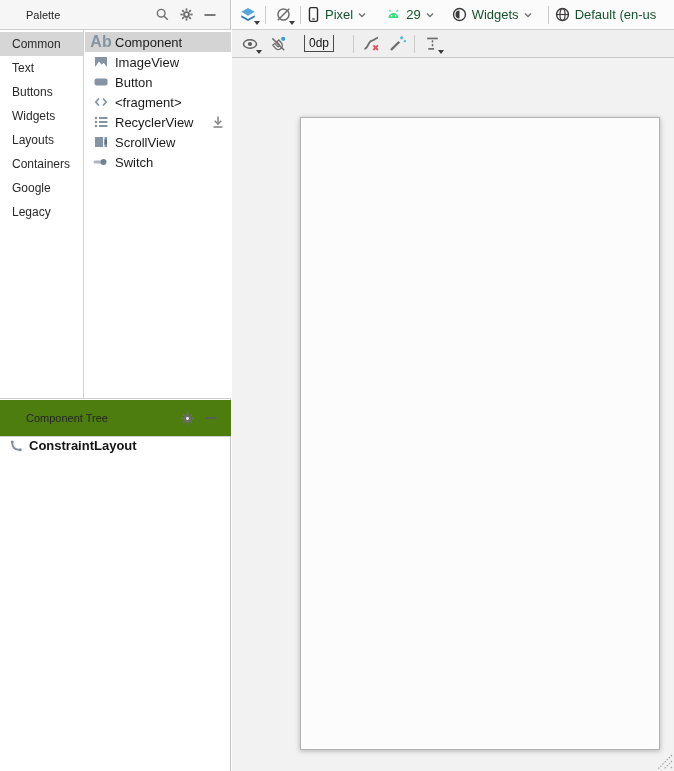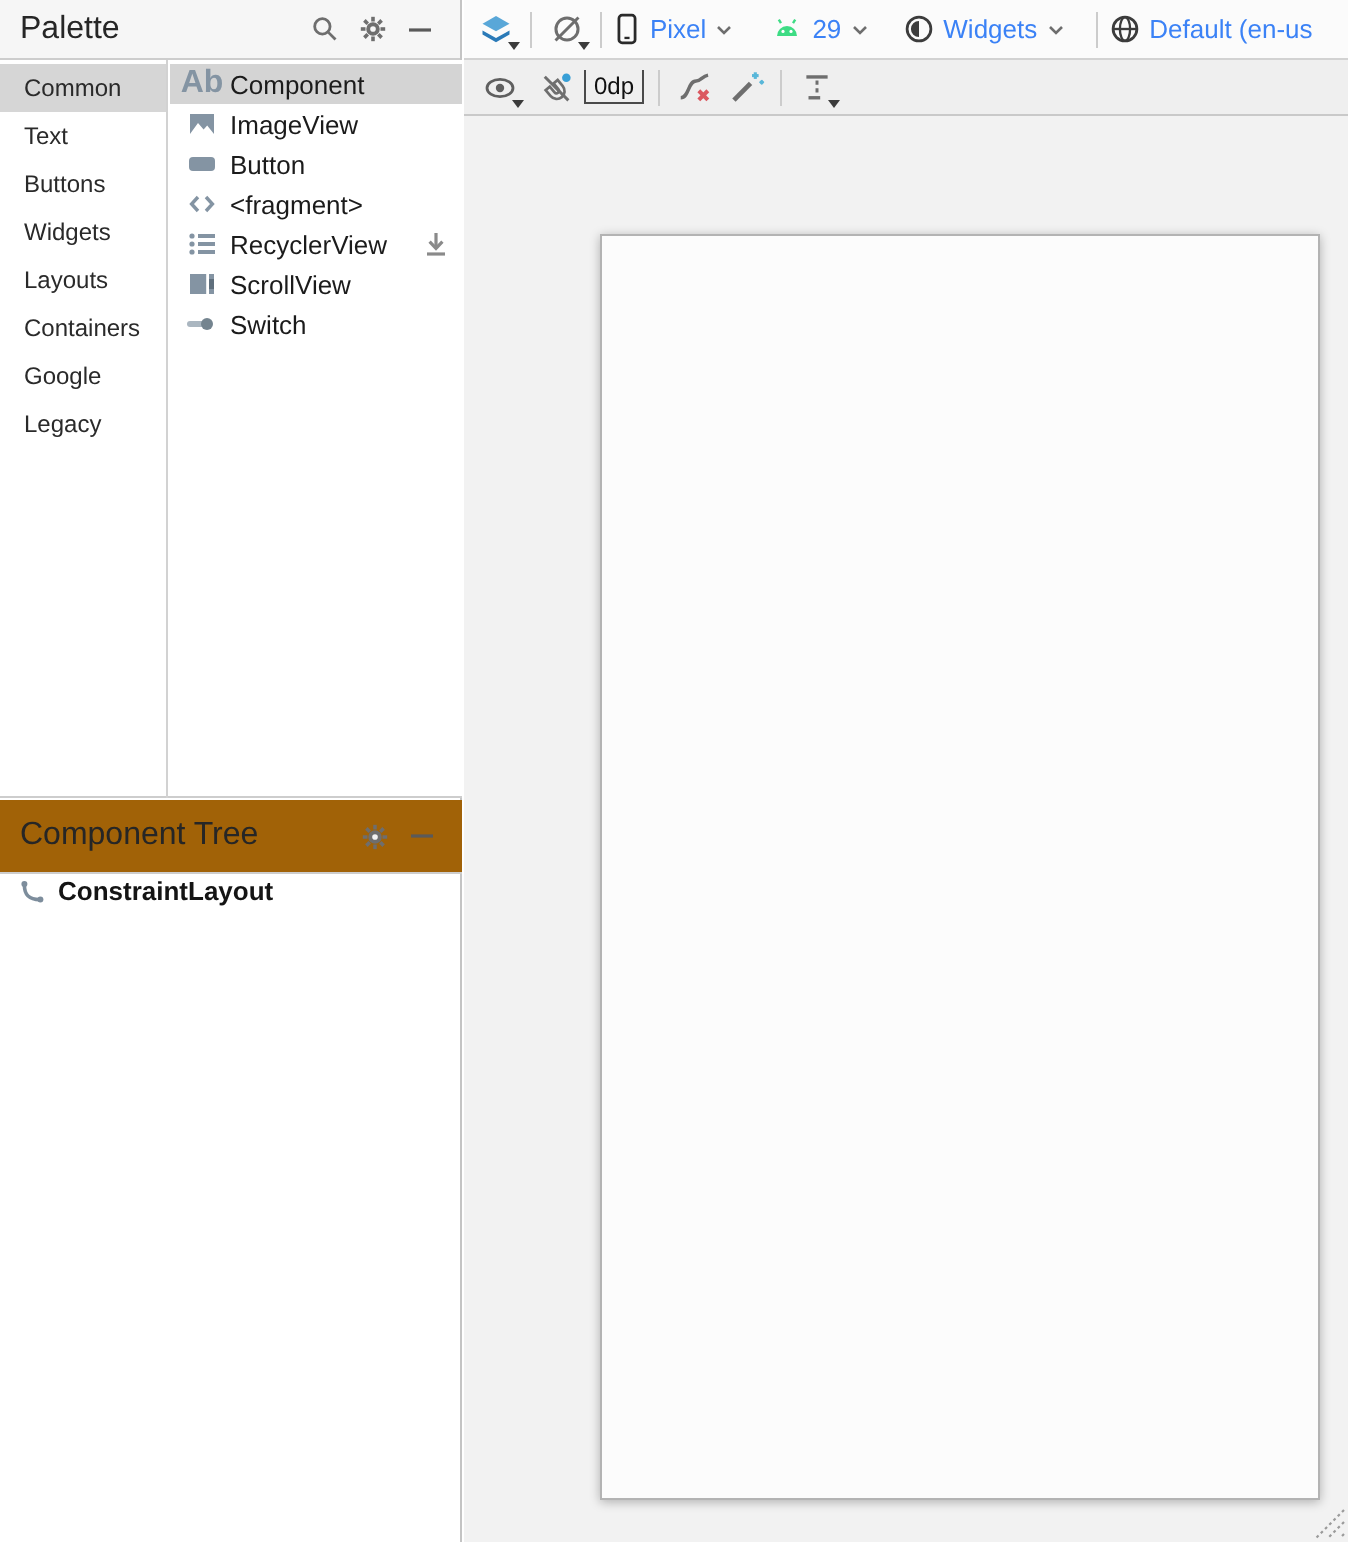--- a/index.html
+++ b/index.html
@@ -5,65 +5,65 @@
   * { margin:0; padding:0; box-sizing:border-box; }
   html,body { width:674px; height:771px; overflow:hidden; background:#fff;
     font-family:"Liberation Sans","DejaVu Sans",sans-serif; color:#1d1d1d; }
   .app { position:relative; width:674px; height:771px; }
 
   
   .left-panel { position:absolute; left:0; top:0; width:231px; height:771px;
     background:#fff; border-right:1px solid #c4c4c4; }
   .panel-header { position:relative; height:30px; background:#f6f6f6;
     border-bottom:1px solid #cdcdcd; display:flex; align-items:center; padding:0 8px 0 10px; }
-  .panel-title { font-size:16px; color:#262626; flex:1 1 auto; }
+  .panel-title { font-size:11px; color:#262626; flex:1 1 auto;margin-left:16px; }
   .hbtn { width:24px; height:22px; display:flex; align-items:center; justify-content:center; cursor:pointer; }
 
   .palette-body { position:absolute; top:30px; left:0; width:231px; height:369px;
     border-bottom:1px solid #cdcdcd; background:#fff; }
   .cat-col { position:absolute; left:0; top:0; width:84px; height:369px;
     border-right:1px solid #d2d2d2; padding-top:2px; }
   .cat-row { height:24px; display:flex; align-items:center; padding-left:12px;
     font-size:12px; color:#2a2a2a; cursor:pointer; white-space:nowrap; }
   .cat-row.sel { background:#d6d6d6; }
 
   .comp-col { position:absolute; left:85px; top:0; width:146px; height:369px; padding-top:2px; }
   .comp-row { position:relative; height:20px; display:flex; align-items:center;
     padding-left:8px; font-size:13px; color:#1b1b1b; cursor:pointer; white-space:nowrap; }
   .comp-row.sel { background:#d4d4d4; }
   .comp-icon { width:16px; height:16px; margin-right:6px; flex:0 0 16px;
     display:flex; align-items:center; justify-content:center; }
   .ab-glyph { font-size:16px; font-weight:bold; color:#8494a3; letter-spacing:0; }
   .dl-btn { position:absolute; right:5px; top:2px; width:16px; height:16px; cursor:pointer; }
 
   .tree-header { position:absolute; top:400px; left:0; width:231px; height:37px;
-    background:#a16207; border-bottom:1px solid #cdcdcd;
+    background:#4d7c0f; border-bottom:1px solid #cdcdcd;
     display:flex; align-items:center; padding:0 8px 0 10px; }
   .tree-row { position:absolute; top:438px; left:0; width:231px; height:22px;
     display:flex; align-items:flex-start; padding-left:8px; cursor:pointer; }
   .tree-row .comp-icon { margin-right:5px; }
   .tree-label { font-size:13px; font-weight:600; color:#141414; }
 
   
   .right-area { position:absolute; left:232px; top:0; width:442px; height:771px; }
   .toolbar1 { position:absolute; left:0; top:0; width:442px; height:30px;
     background:#fbfbfb; border-bottom:1px solid #d2d2d2;
     display:flex; align-items:center; padding-left:4px; overflow:hidden; white-space:nowrap; }
   .toolbar2 { position:absolute; left:0; top:30px; width:442px; height:28px;
     background:#efefef; border-bottom:1px solid #c9c9c9;
     display:flex; align-items:center; padding-left:6px; overflow:hidden; }
   .tbtn { position:relative; height:24px; min-width:24px; display:flex; align-items:center;
     justify-content:center; cursor:pointer; padding:0 2px; }
   .tbtn.dd::after { content:""; position:absolute; right:0; bottom:2px;
     border-left:3px solid transparent; border-right:3px solid transparent; border-top:4px solid #3b3b3b; }
   .tsep { width:1px; height:18px; background:#cccccc; margin:0 5px; flex:0 0 1px; }
-  .tlabel { font-size:13px; color:#3b82f6; margin:0 3px 0 4px; }
+  .tlabel { font-size:13px; color:#14532d; margin:0 3px 0 4px; }
   .tgroup { display:flex; align-items:center; cursor:pointer; margin-right:10px; }
   .chev { margin-left:1px; }
-  .margin-btn { display:flex; align-items:flex-start; cursor:pointer; margin:0 2px; }
+  .margin-btn { display:flex; align-items:flex-start; cursor:pointer; margin:0 14px; }
   .margin-bracket { border:1px solid #4a4a4a; border-top:none; padding:0 4px 1px 4px;
     font-size:12px; color:#111; line-height:14px; height:17px; display:flex; align-items:flex-end; }
 
   .surface { position:absolute; left:0; top:58px; width:442px; height:713px; background:#f2f2f2; }
   .canvas { position:absolute; left:68px; top:59px; width:360px; height:633px;
     background:#fcfcfc; border:1px solid #b3b3b3; box-shadow:0 1px 5px rgba(0,0,0,0.28); cursor:crosshair; }
   .resize-handle { position:absolute; right:1px; bottom:1px; width:18px; height:18px; cursor:nwse-resize; }
 </style>
 </head>
 <body>

